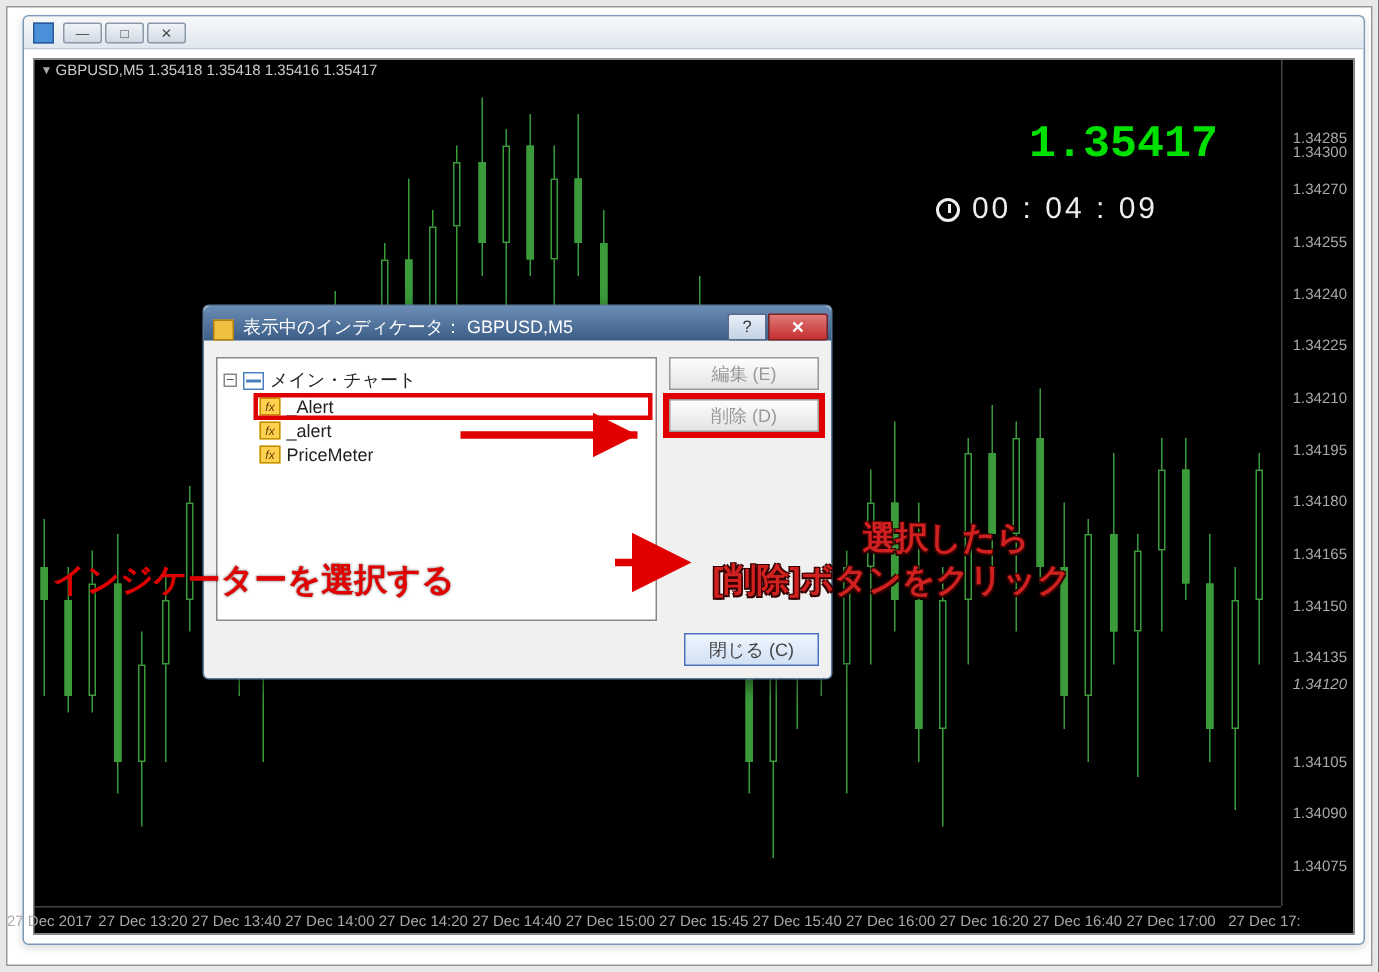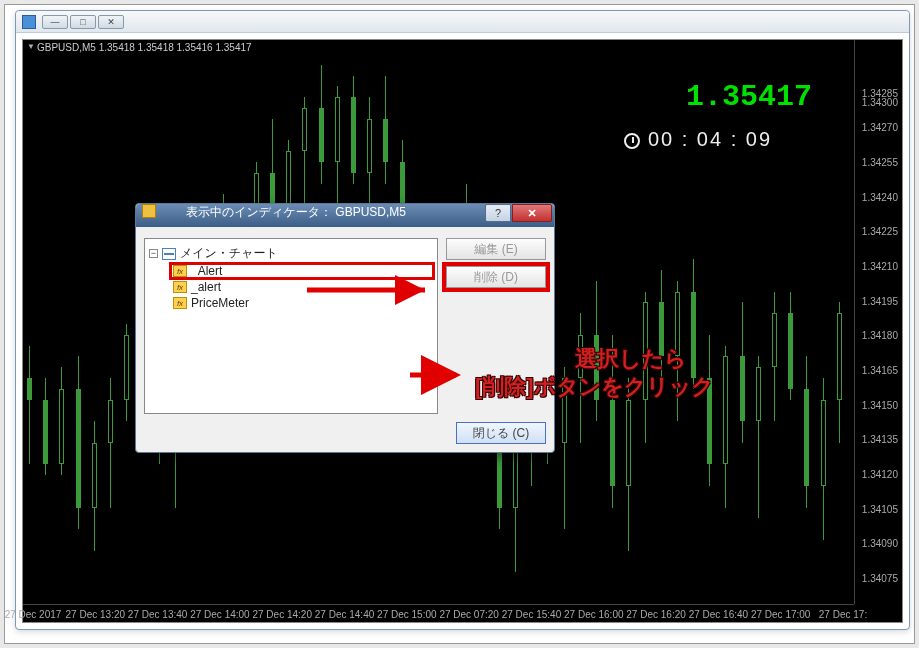--- a/index.html
+++ b/index.html
@@ -31,21 +31,21 @@
   .candle.up .body { background: #000; border: 1px solid #3b9b3b; }
   .candle.dn .body { background: #3b9b3b; border: 1px solid #3b9b3b; }
   
   .big-price { position: absolute; right: 90px; top: 40px; font-size: 30px; font-weight: bold; color: #00e000; font-family: "Courier New", monospace; }
   .timer { position: absolute; right: 130px; top: 88px; font-size: 20px; color: #eee; font-family: "Courier New", monospace; letter-spacing: 2px; }
   .timer-icon { display: inline-block; width: 16px; height: 16px; border: 2px solid #eee; border-radius: 50%; position: relative; vertical-align: middle; margin-right: 8px; }
   .timer-icon::after { content:""; position:absolute; left:6px; top:2px; width:2px; height:6px; background:#eee; }
   
   
   .dialog { position: absolute; left: 130px; top: 198px; width: 420px; height: 250px; background: #f0f0f0; border: 1px solid #5a7a9a; border-radius: 4px; box-shadow: 3px 4px 12px rgba(0,0,0,0.5); }
-  .dlg-titlebar { height: 23px; background: linear-gradient(#6b8db5,#3c5d85); border-radius: 4px 4px 0 0; display: flex; align-items: flex-start; padding: 0 2px 0 6px; gap: 24px; }
+  .dlg-titlebar { height: 23px; background: linear-gradient(#6b8db5,#3c5d85); border-radius: 4px 4px 0 0; display: flex; align-items: flex-end; padding: 0 2px 0 6px; }
   .dlg-title-icon { width: 14px; height: 14px; background: #f0c040; border: 1px solid #b08010; margin-right: 6px; }
   .dlg-title { font-size: 12px; color: #fff; flex: 1; }
   .dlg-btns { display: flex; gap: 1px; }
   .dlg-help { width: 26px; height: 18px; background: linear-gradient(#e8eef7,#c4d3e5); border: 1px solid #5a6a8a; color: #333; display:flex; align-items:center; justify-content:center; font-size:11px; border-radius: 2px 0 0 2px; }
   .dlg-close { width: 40px; height: 18px; background: linear-gradient(#e07878,#c43030); border: 1px solid #802020; color:#fff; display:flex; align-items:center; justify-content:center; font-size:11px; font-weight:bold; border-radius: 0 2px 2px 0; }
   
   .dlg-body { position: absolute; left: 8px; top: 34px; right: 8px; bottom: 38px; display: flex; gap: 8px; }
   .tree-box { flex: 1; background: #fff; border: 1px solid #888; padding: 6px 4px; font-size: 12px; color: #222; }
   .tree-root { display: flex; align-items: center; gap: 2px; }
   .tree-toggle { width: 9px; height: 9px; border: 1px solid #888; display:flex; align-items:center; justify-content:center; font-size:9px; line-height:1; color:#444; }
@@ -305,34 +305,34 @@
           <div class="y-tick" style="top: 87.3333px;">1.34270</div>
           <div class="y-tick" style="top: 122px;">1.34255</div>
           <div class="y-tick" style="top: 156.667px;">1.34240</div>
           <div class="y-tick" style="top: 191.333px;">1.34225</div>
           <div class="y-tick" style="top: 226px;">1.34210</div>
           <div class="y-tick" style="top: 260.667px;">1.34195</div>
           <div class="y-tick" style="top: 295.333px;">1.34180</div>
           <div class="y-tick" style="top: 330px;">1.34165</div>
           <div class="y-tick" style="top: 364.667px;">1.34150</div>
           <div class="y-tick" style="top: 399.333px;">1.34135</div>
-          <div class="y-tick" style="top: 434px;">1.34120</div>
+          <div class="y-tick" style="top: 417px; font-style: italic;">1.34120</div>
           <div class="y-tick" style="top: 468.667px;">1.34105</div>
           <div class="y-tick" style="top: 503.333px;">1.34090</div>
           <div class="y-tick" style="top: 538px;">1.34075</div>
         </div>
       <div class="x-axis" id="xaxis">
           <div class="x-tick" style="left: 10px;">27 Dec 2017</div>
           <div class="x-tick" style="left: 72.3077px;">27 Dec 13:20</div>
           <div class="x-tick" style="left: 134.615px;">27 Dec 13:40</div>
           <div class="x-tick" style="left: 196.923px; margin-top: 36px;">27 Dec 14:00</div>
           <div class="x-tick" style="left: 259.231px;">27 Dec 14:20</div>
           <div class="x-tick" style="left: 321.538px;">27 Dec 14:40</div>
           <div class="x-tick" style="left: 383.846px;">27 Dec 15:00</div>
-          <div class="x-tick" style="left: 446.154px;">27 Dec 07:20</div>
+          <div class="x-tick" style="left: 446.154px;">27 Dec 15:45</div>
           <div class="x-tick" style="left: 508.462px;">27 Dec 15:40</div>
           <div class="x-tick" style="left: 570.769px;">27 Dec 16:00</div>
           <div class="x-tick" style="left: 633.077px;">27 Dec 16:20</div>
           <div class="x-tick" style="left: 695.385px;">27 Dec 16:40</div>
           <div class="x-tick" style="left: 757.692px;">27 Dec 17:00</div>
           <div class="x-tick" style="left: 820px;">27 Dec 17:</div>
         </div>
     </div>
   </div>
 
@@ -392,16 +392,17 @@
     <svg width="60" height="24">
         <defs>
           <marker id="ah2" markerWidth="10" markerHeight="10" refX="7" refY="4" orient="auto">
             <path d="M0,0 L8,4 L0,8 Z" fill="#e00000"></path>
           </marker>
         </defs>
     <line x1="0" y1="12" x2="46" y2="12" stroke="#e00000" stroke-width="5" marker-end="url(#ah2)"></line>
       </svg>
   </div>
 
+  <div class="anno-text" style="left:30px; top:368px;">インジケーターを選択する</div>
   <div class="anno-text shadowed" style="left:470px; top:368px;">[削除]ボタンをクリック</div>
   <div class="anno-text shadowed" style="left:570px; top:340px;">選択したら</div>
 
 </div>
 
 </body></html>

